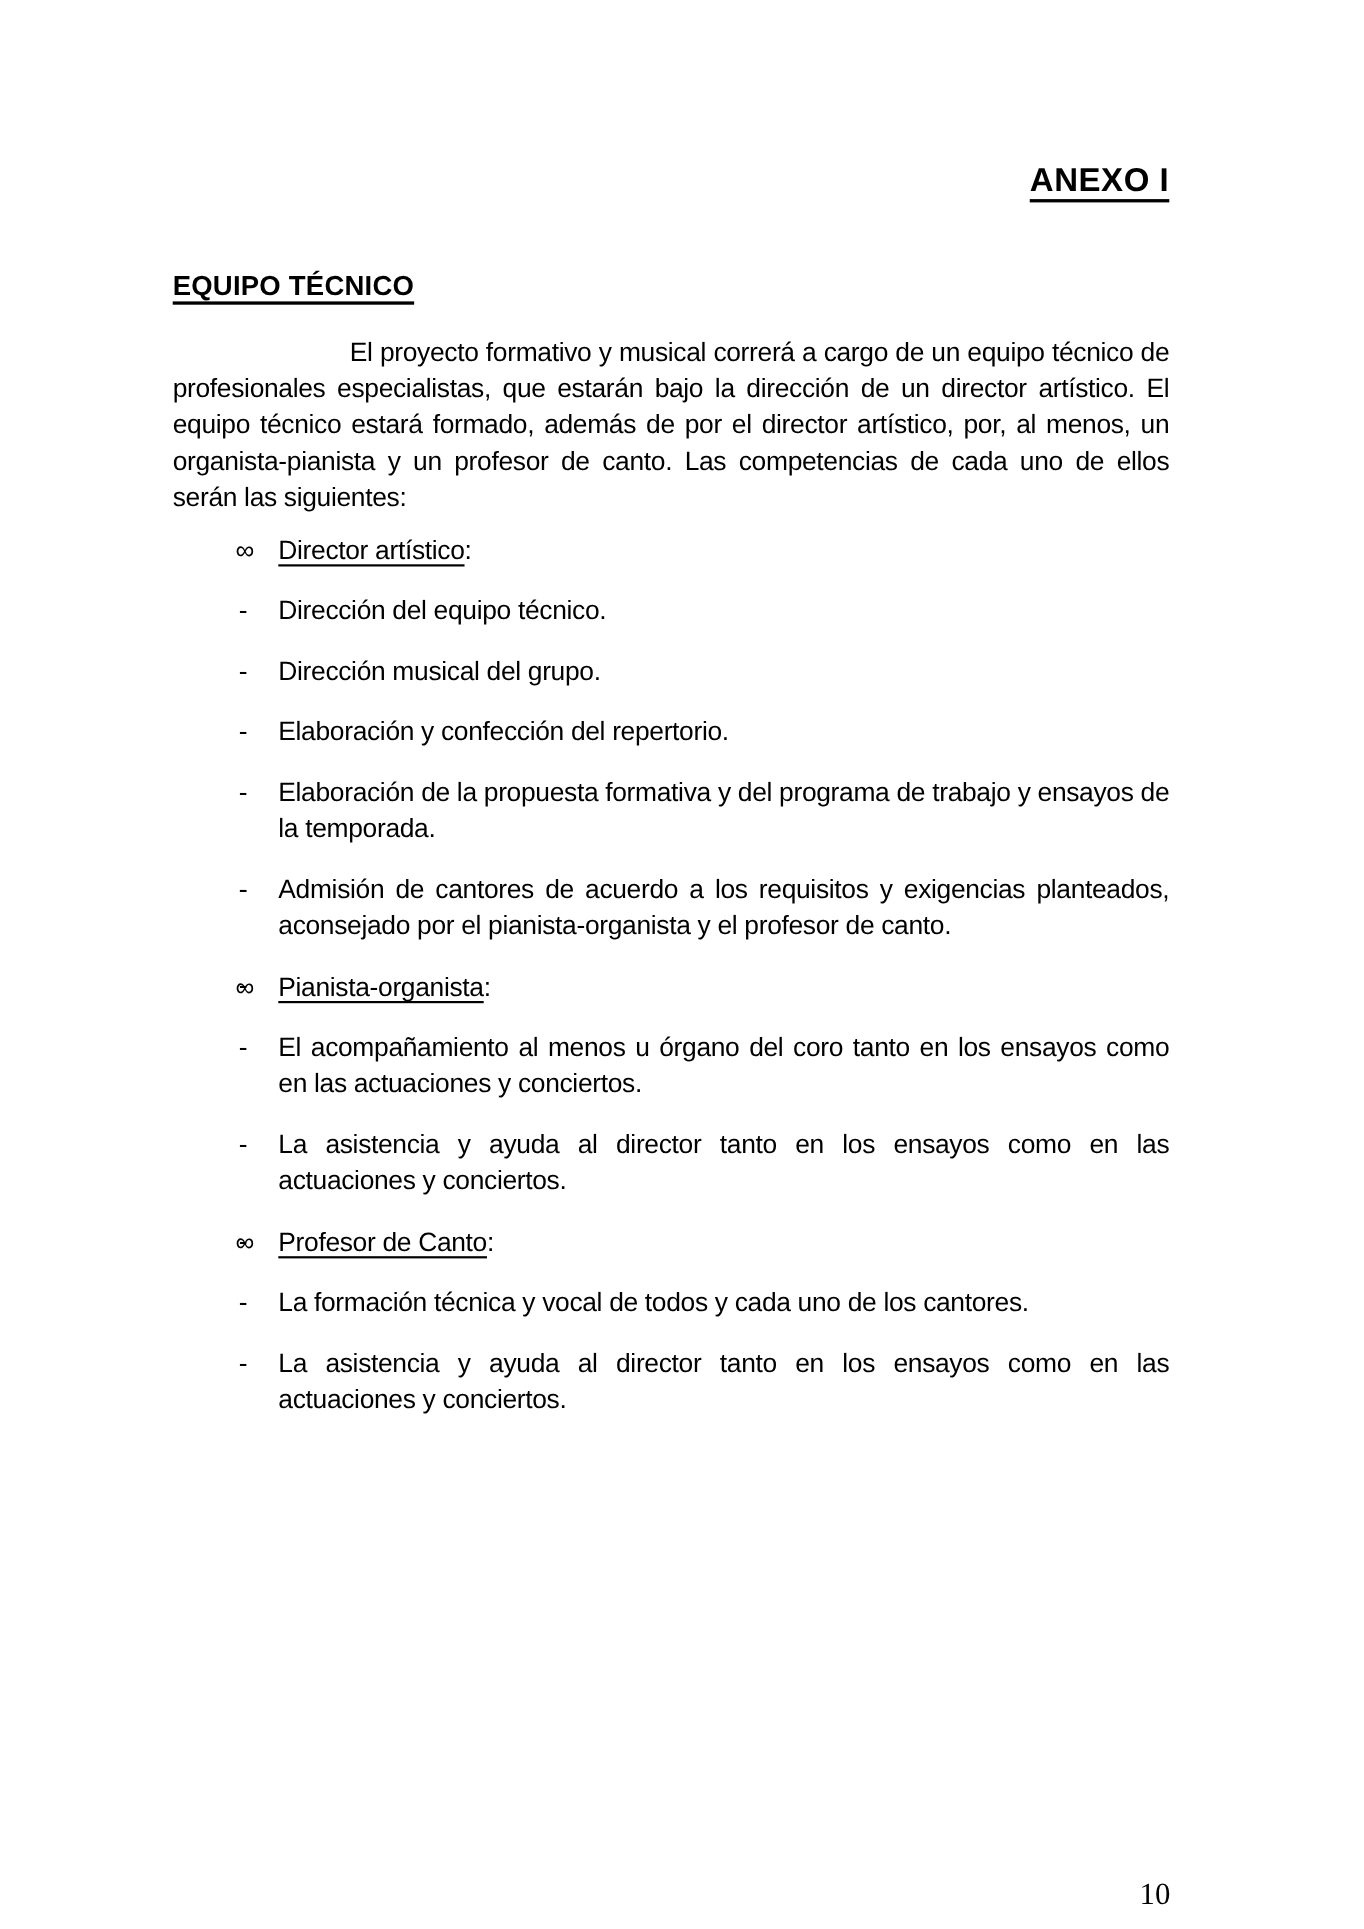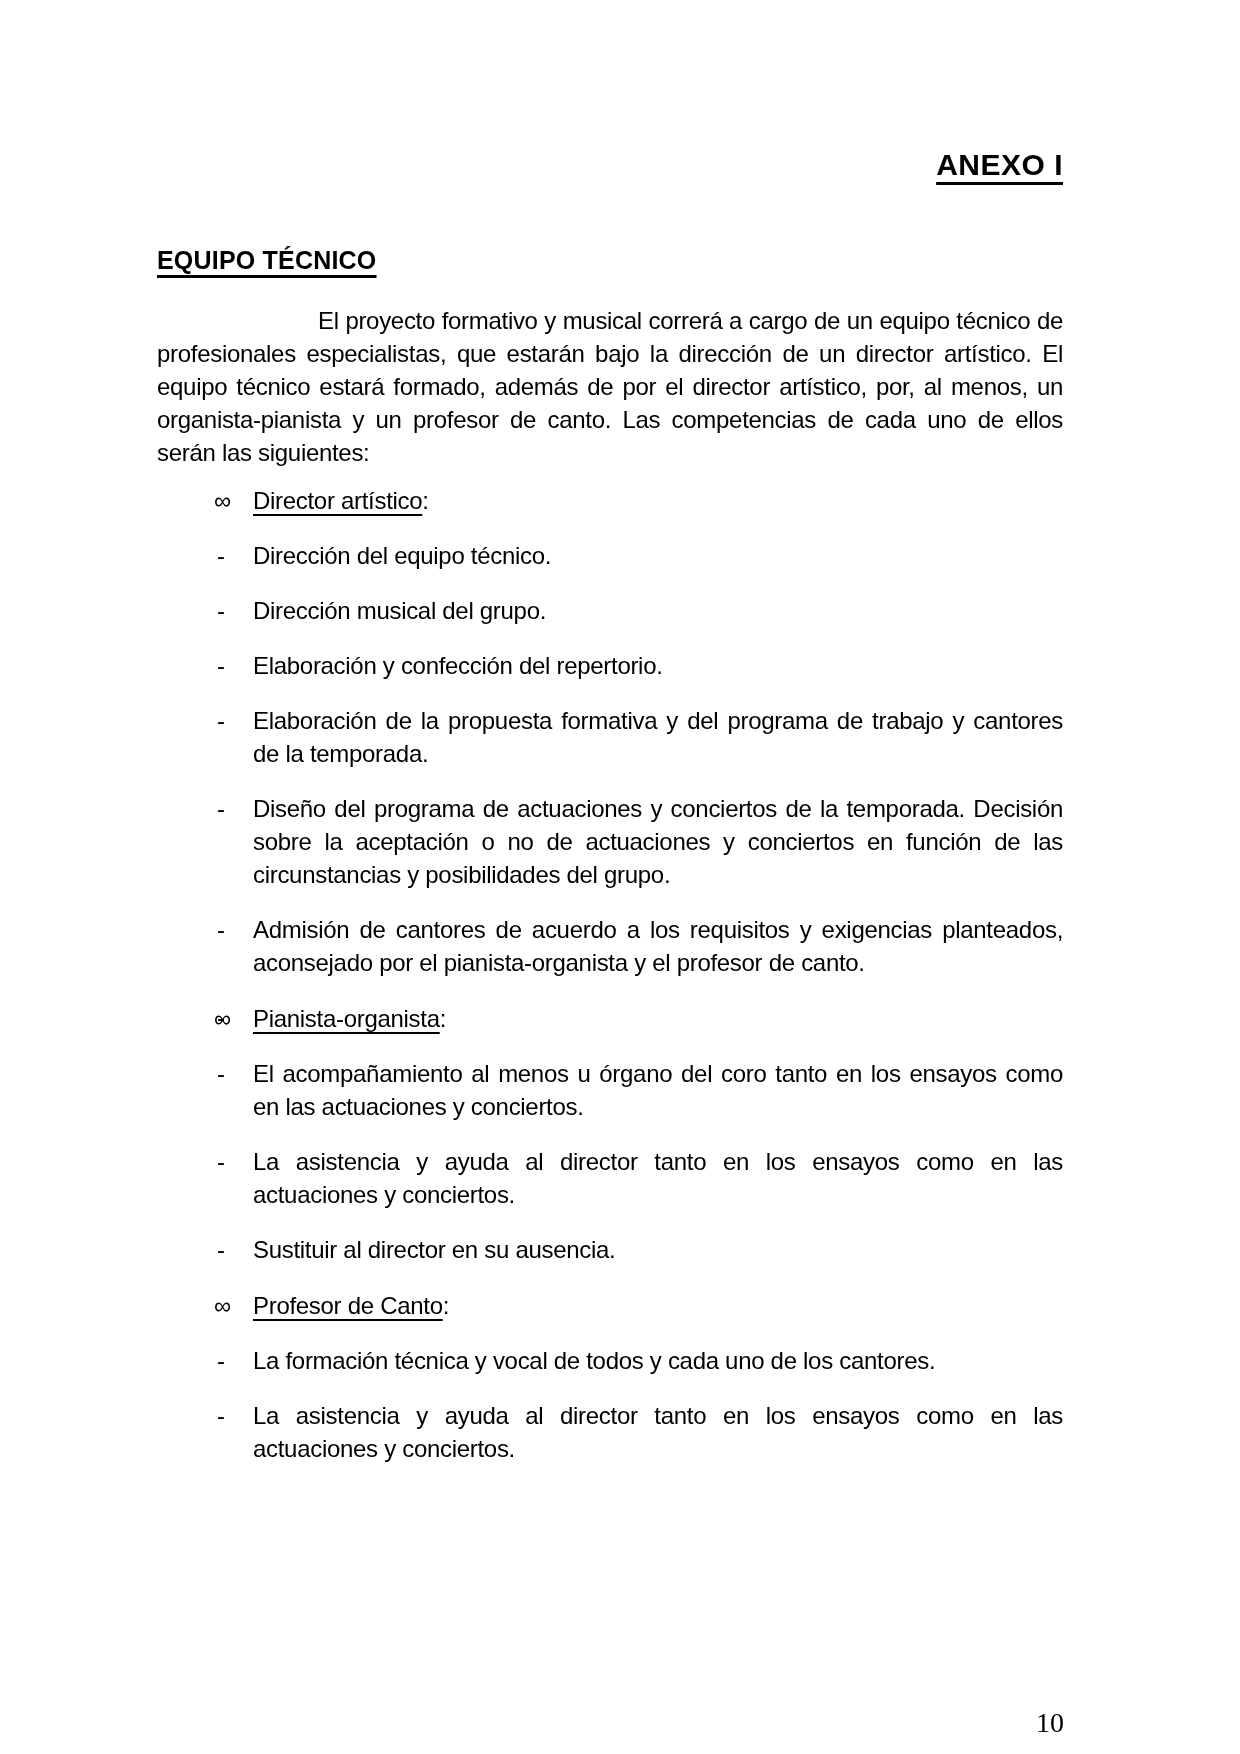--- a/index.html
+++ b/index.html
@@ -125,25 +125,24 @@
     <div class="item">
       <span class="dash-bullet">-</span>
       <p class="item-text">Dirección musical del grupo.</p>
     </div>
     <div class="item">
       <span class="dash-bullet">-</span>
       <p class="item-text">Elaboración y confección del repertorio.</p>
     </div>
     <div class="item">
       <span class="dash-bullet">-</span>
-      <p class="item-text">Elaboración de la propuesta formativa y del programa de trabajo y cantores de la temporada.</p>
+      <p class="item-text">Elaboración de la propuesta formativa y del programa de trabajo y ensayos de la temporada.</p>
     </div>
     <div class="item">
       <span class="dash-bullet">-</span>
-      <p class="item-text">Diseño del programa de actuaciones y conciertos de la temporada. Decisión sobre la aceptación o no de actuaciones y conciertos en función de las circunstancias y posibilidades del grupo.</p>
     </div>
     <div class="item">
       <span class="dash-bullet">-</span>
       <p class="item-text">Admisión de cantores de acuerdo a los requisitos y exigencias planteados, aconsejado por el pianista-organista y el profesor de canto.</p>
     </div>
     <div class="item">
       <span class="dash-bullet">-</span>
     </div>
 
     <div class="section-heading">
@@ -152,21 +151,20 @@
     <div class="item">
       <span class="dash-bullet">-</span>
       <p class="item-text">El acompañamiento al menos u órgano del coro tanto en los ensayos como en las actuaciones y conciertos.</p>
     </div>
     <div class="item">
       <span class="dash-bullet">-</span>
       <p class="item-text">La asistencia y ayuda al director tanto en los ensayos como en las actuaciones y conciertos.</p>
     </div>
     <div class="item">
       <span class="dash-bullet">-</span>
-      <p class="item-text">Sustituir al director en su ausencia.</p>
     </div>
 
     <div class="section-heading">
       <span class="inf-bullet">∞</span><span class="sec-title">Profesor de Canto</span><span>:</span>
     </div>
     <div class="item">
       <span class="dash-bullet">-</span>
       <p class="item-text">La formación técnica y vocal de todos y cada uno de los cantores.</p>
     </div>
     <div class="item">

